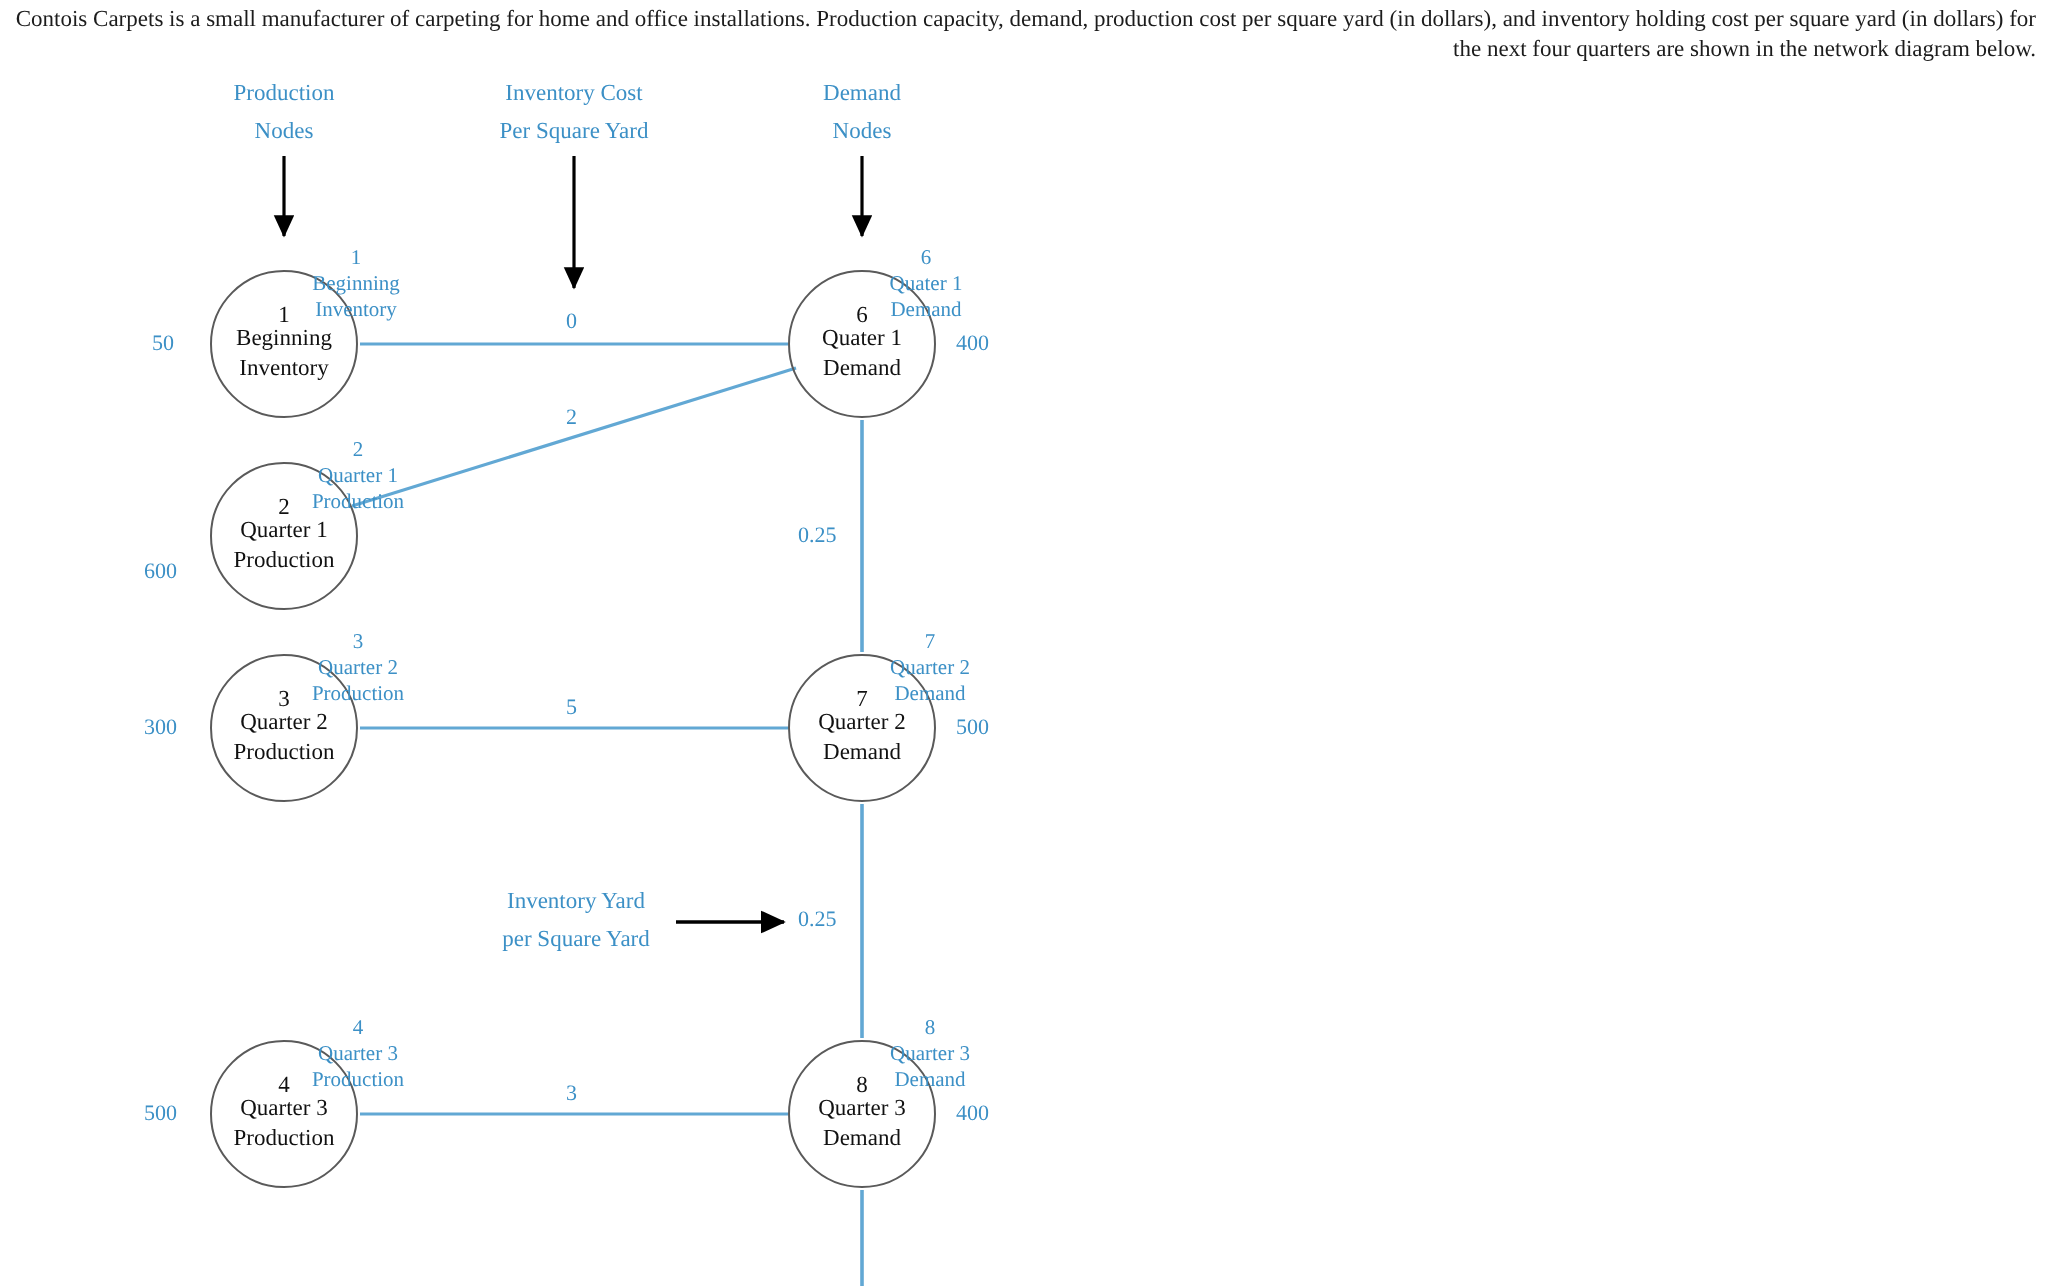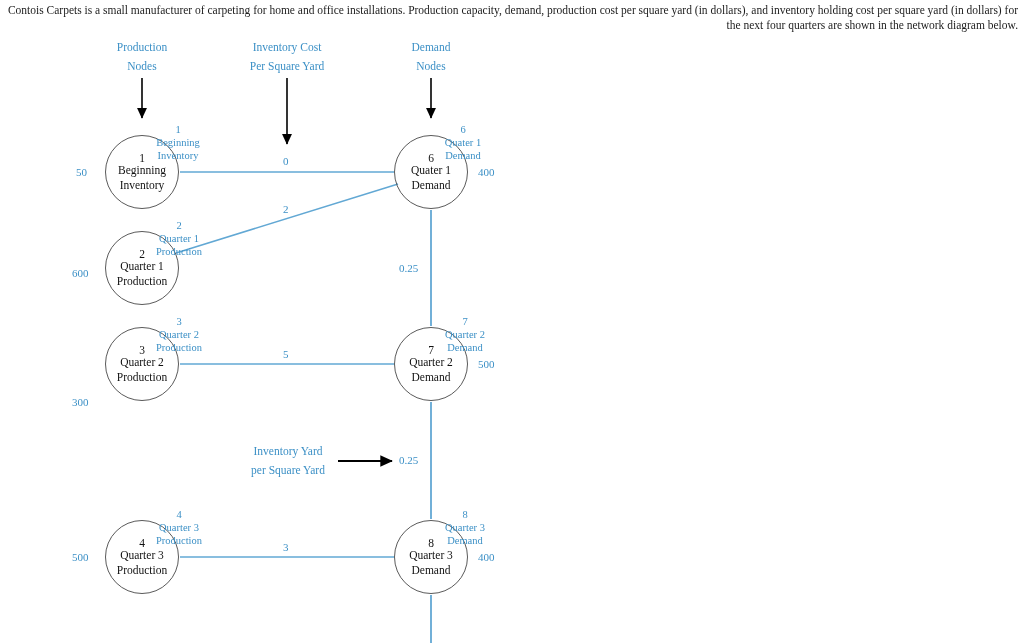--- a/index.html
+++ b/index.html
@@ -204,35 +204,35 @@
     <div class="node-inner" style="top:58%;">
       <span class="node-line1">Quarter 1</span>
       <span class="node-line2">Production</span>
     </div>
   </div>
   <div class="node-ghost" style="left:119px; top:219px;">
     <span class="ghost-index">2</span>
     <span class="ghost-l1">Quarter 1</span>
     <span class="ghost-l2">Production</span>
   </div>
-  <div class="side-value" style="left:72px; top:267px;">600</div>
+  <div class="side-value" style="left:72px; top:280px;">600</div>
 
   <div class="node" style="left:105px; top:327px;">
     <div class="node-index">3</div>
     <div class="node-inner" style="top:58%;">
       <span class="node-line1">Quarter 2</span>
       <span class="node-line2">Production</span>
     </div>
   </div>
   <div class="node-ghost" style="left:119px; top:315px;">
     <span class="ghost-index">3</span>
     <span class="ghost-l1">Quarter 2</span>
     <span class="ghost-l2">Production</span>
   </div>
-  <div class="side-value" style="left:72px; top:358px;margin-top:38px;">300</div>
+  <div class="side-value" style="left:72px; top:358px;">300</div>
 
   <div class="node" style="left:105px; top:520px;">
     <div class="node-index">4</div>
     <div class="node-inner" style="top:58%;">
       <span class="node-line1">Quarter 3</span>
       <span class="node-line2">Production</span>
     </div>
   </div>
   <div class="node-ghost" style="left:119px; top:508px;">
     <span class="ghost-index">4</span>

